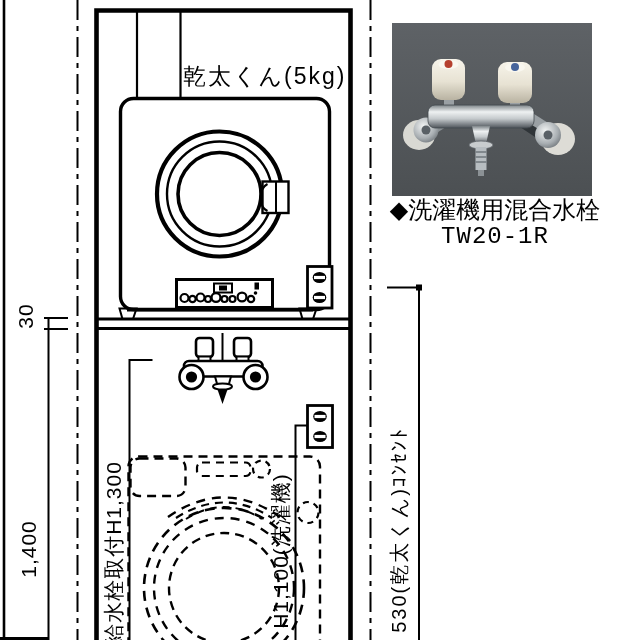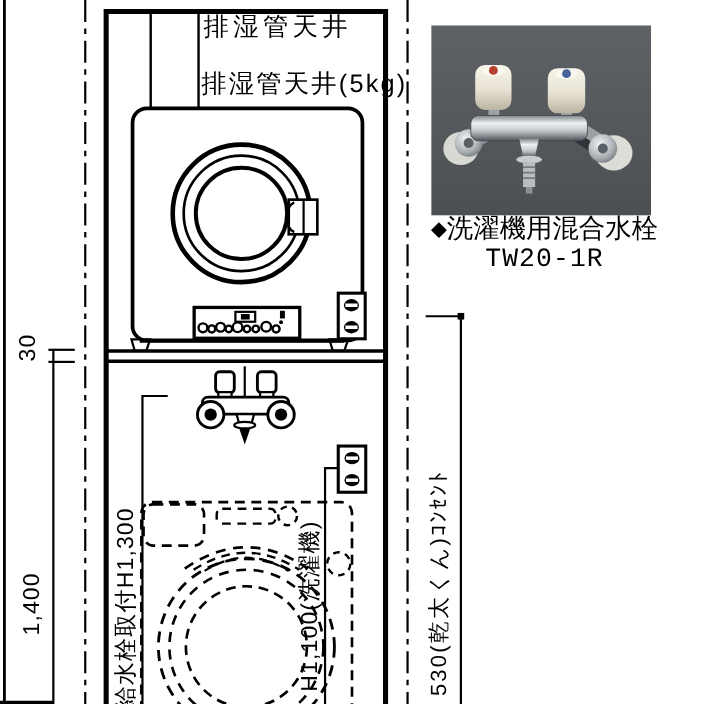--- a/index.html
+++ b/index.html
@@ -17,21 +17,21 @@
     transform:translate(-50%,-50%) rotate(-90deg);
     font-size:20px;letter-spacing:1px;
   }
   #dim-shelf{left:26px;top:316px;font-size:21px;}
   #dim-total{left:29px;top:549px;font-size:21px;}
   #dim-faucet{left:114px;top:553px;font-size:21px;}
   #dim-washer-outlet{left:281px;top:551px;font-size:21px;}
   #dim-dryer-outlet{left:399px;top:530px;font-size:20px;letter-spacing:2px;}
   #photo-box{position:absolute;left:392px;top:23px;width:200px;height:173px;}
   #caption-wrap{position:absolute;left:378px;top:196px;width:234px;text-align:center;}
-  #caption-line1{font-size:24px;line-height:28px;font-family:Liberation Mono, monospace;}
+  #caption-line1{font-size:24px;line-height:28px;}
   #caption-line2{font-size:24px;line-height:26px;letter-spacing:1px;font-family:Liberation Mono, monospace;}
 </style>
 </head>
 <body>
 
 <div id="stage">
 
   <svg width="640" height="640" viewBox="0 0 640 640">
     <g stroke="#000" fill="none">
 
@@ -218,22 +218,21 @@
         <ellipse cx="89" cy="122" rx="12" ry="4" fill="#c8ccce" stroke="#5a6065" stroke-width="0.8"></ellipse>
         <rect x="83.5" y="124" width="11" height="23" fill="#b7bdc1"></rect>
         <line x1="83.5" y1="129" x2="94.5" y2="129" stroke="#747b80" stroke-width="1.6"></line>
         <line x1="83.5" y1="134" x2="94.5" y2="134" stroke="#747b80" stroke-width="1.6"></line>
         <line x1="83.5" y1="139" x2="94.5" y2="139" stroke="#747b80" stroke-width="1.6"></line>
         <rect x="86" y="147" width="6" height="6" fill="#8b9195"></rect>
       </g>
     </svg>
   </div>
 
-  <div class="lbl" id="exhaust-label">排湿管天井</div>
-  <div class="lbl" id="dryer-label">排湿管天井(5kg)</div>
+  <div class="lbl" id="dryer-label">乾太くん(5kg)</div>
 
   <div class="vdim" id="dim-shelf">30</div>
   <div class="vdim" id="dim-total">1,400</div>
   <div class="vdim" id="dim-faucet">給水栓取付H1,300</div>
   <div class="vdim" id="dim-washer-outlet">H1,100(洗濯機)</div>
   <div class="vdim" id="dim-dryer-outlet">530(乾太くん)ｺﾝｾﾝﾄ</div>
 
   <div id="caption-wrap">
     <div id="caption-line1">◆洗濯機用混合水栓</div>
     <div id="caption-line2">TW20-1R</div>

